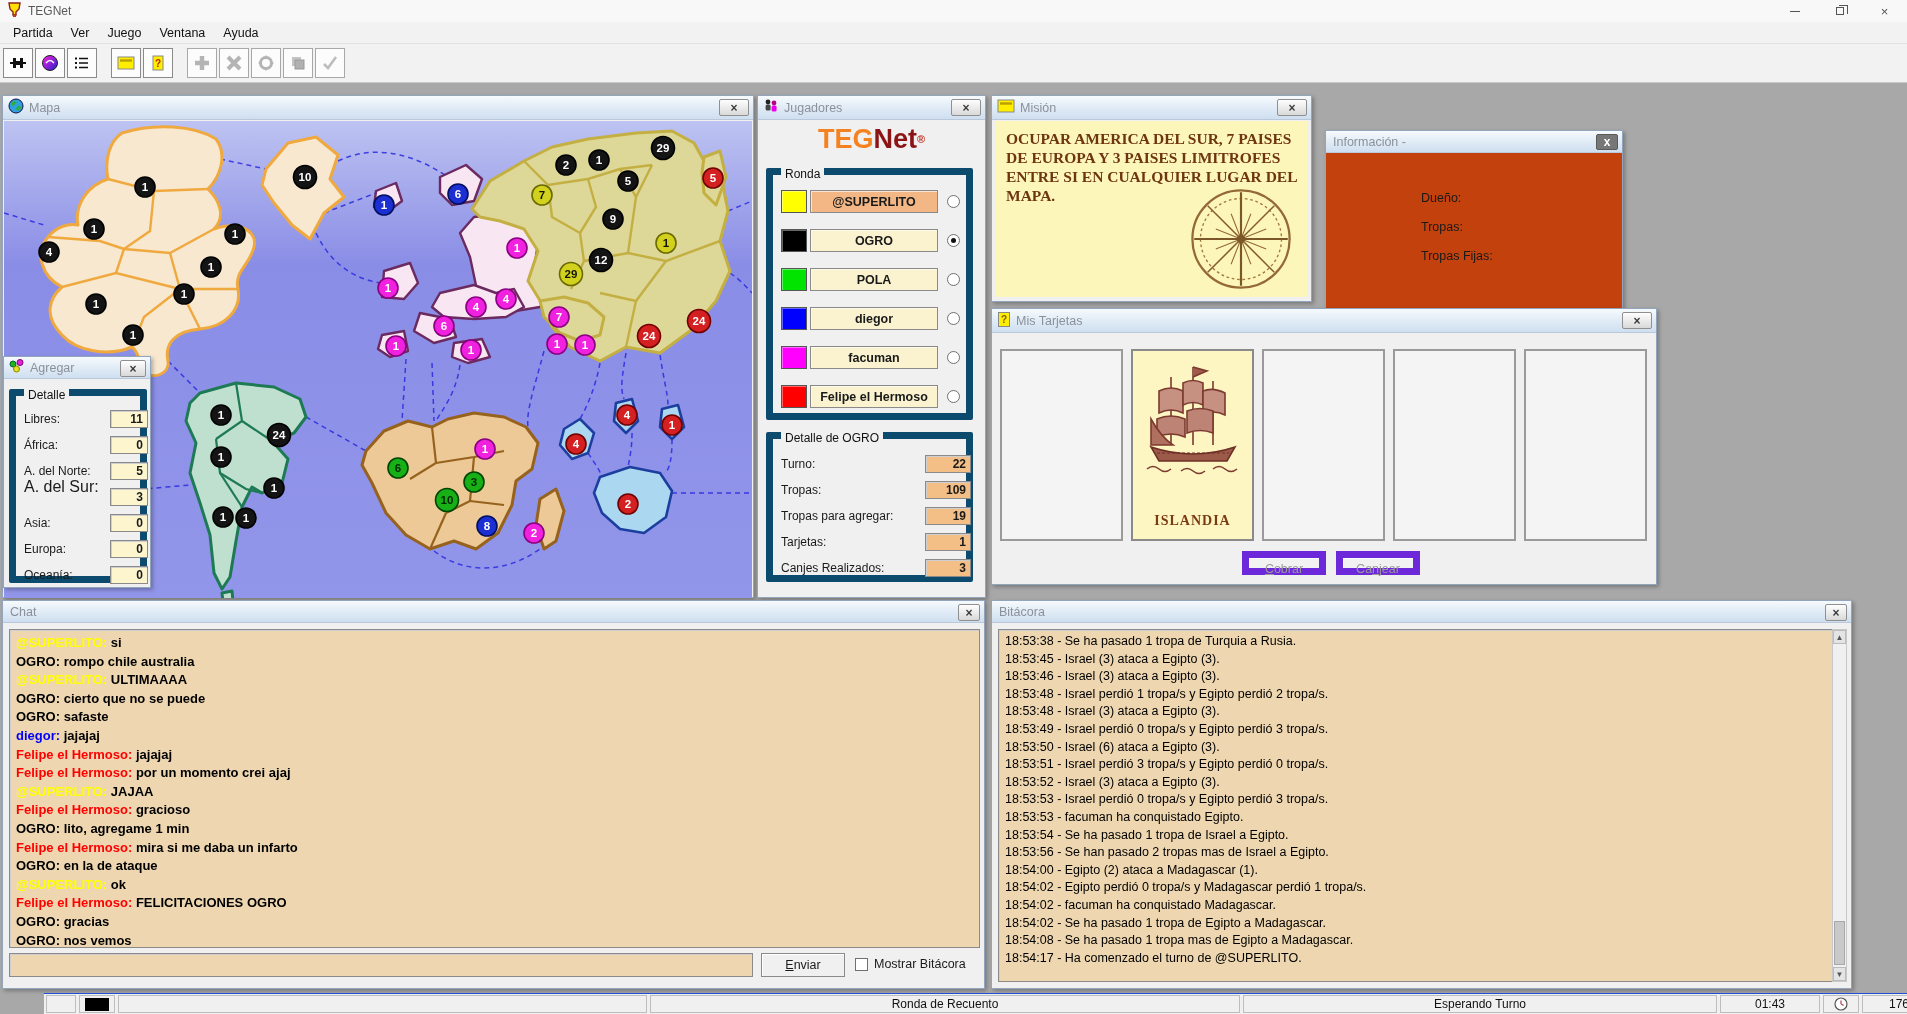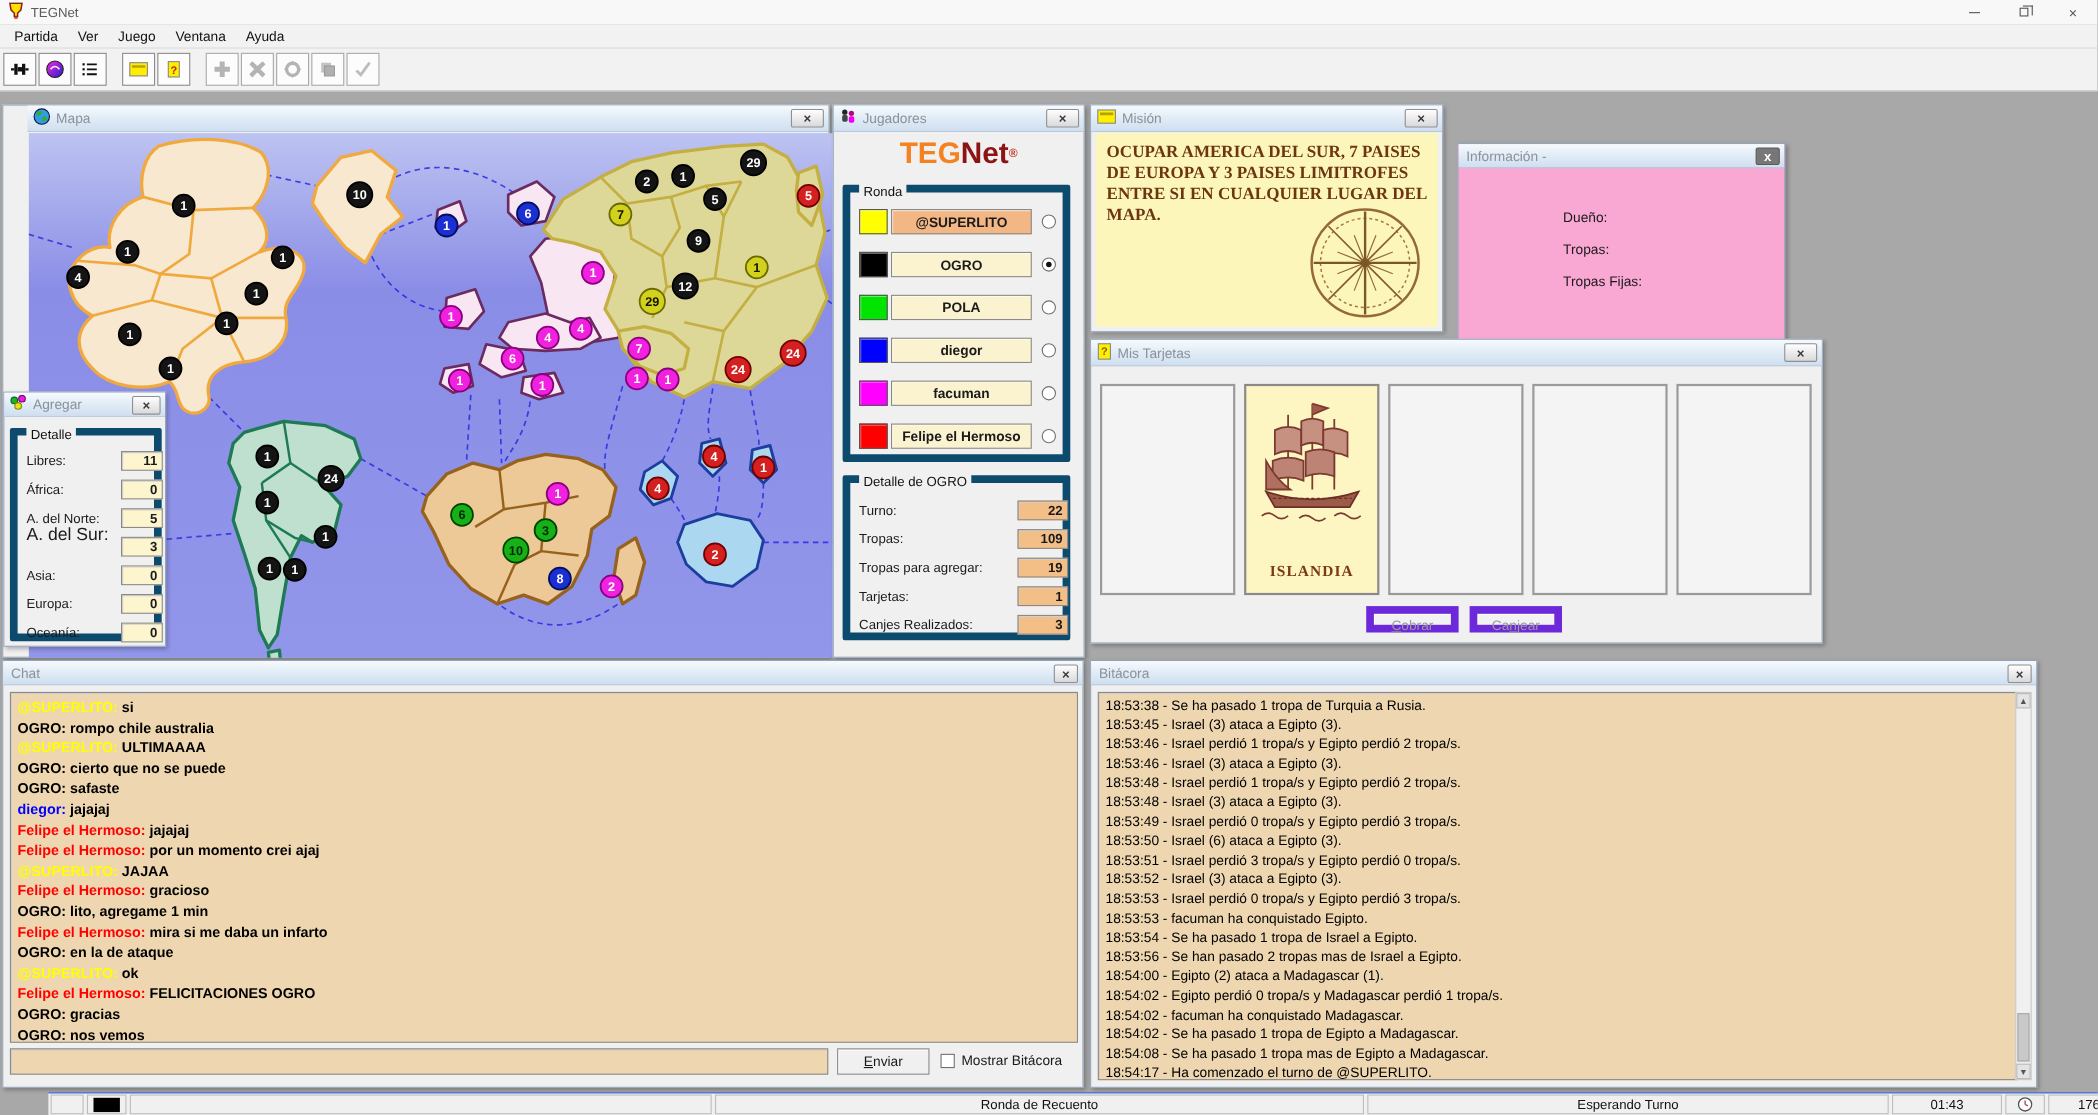--- a/index.html
+++ b/index.html
@@ -184,21 +184,21 @@
           <rect x="6" y="6" width="9" height="9" fill="#b0b0b0" stroke="#999"></rect>
         </svg>
     </div>
     <div class="tool-btn disabled">
       <svg width="18" height="18" viewBox="0 0 18 18">
           <path d="M3 10 L7 14 L15 3" stroke="#bdbdbd" stroke-width="2.6" fill="none"></path>
         </svg>
     </div>
   </div>
 
-  <div class="win" id="win-mapa" style="left:2px; top:95px; width:752px; height:503px;padding-left:22px;">
+  <div class="win" id="win-mapa" style="left:2px; top:95px; width:752px; height:503px;">
     <div class="wtitle">
       <span>
         <svg width="16" height="16" viewBox="0 0 16 16">
             <circle cx="8" cy="8" r="7" fill="#2f9fe0" stroke="#114"></circle>
             <path d="M3 5 Q6 2 9 4 Q7 7 4 8 Z M9 8 Q13 7 13 11 Q10 13 8 12 Z" fill="#2fae3f"></path>
           </svg>
       </span>
       <span class="wtext">Mapa</span>
       <div class="close-btn">×</div>
     </div>
@@ -534,21 +534,21 @@
           <path d="M60 60 L97 23 M60 60 L97 97 M60 60 L23 97 M60 60 L23 23"></path>
         </g>
         <g stroke="#8a5a28" stroke-width="1.2">
           <path d="M60 60 L88 49 M60 60 L71 32 M60 60 L49 32 M60 60 L32 49 M60 60 L32 71 M60 60 L49 88 M60 60 L71 88 M60 60 L88 71"></path>
         </g>
         <circle cx="60" cy="60" r="4.5" fill="#6e451a"></circle>
       </svg>
     </div>
   </div>
 
-  <div class="win" id="win-info" style="left:1325px; top:130px; width:298px; height:187px; background:#f9a8d4;">
+  <div class="win" id="win-info" style="left:1325px; top:130px; width:298px; height:187px; background:#c2410c;">
     <div class="wtitle small">
       <span class="wtext" style="margin-left:2px;">Información -</span>
       <div class="close-btn dark">x</div>
     </div>
     <div id="info-rows">
         <div class="info-row" style="top: 60px;">Dueño:</div>
         <div class="info-row" style="top: 89px;">Tropas:</div>
         <div class="info-row" style="top: 118px;">Tropas Fijas:</div>
       </div>
   </div>
@@ -627,21 +627,20 @@
   </div>
 
   <div class="win" id="win-bitacora" style="left:991px; top:600px; width:861px; height:389px;">
     <div class="wtitle small">
       <span class="wtext" style="margin-left:2px;">Bitácora</span>
       <div class="close-btn" style="width:22px;">×</div>
     </div>
     <div id="bit-lines" class="sunken">
         <div class="bit-line">18:53:38 - Se ha pasado 1 tropa de Turquia a Rusia.</div>
         <div class="bit-line">18:53:45 - Israel (3) ataca a Egipto (3).</div>
-        <div class="bit-line">18:53:46 - Israel perdió 1 tropa/s y Egipto perdió 2 tropa/s.</div>
         <div class="bit-line">18:53:46 - Israel (3) ataca a Egipto (3).</div>
         <div class="bit-line">18:53:48 - Israel perdió 1 tropa/s y Egipto perdió 2 tropa/s.</div>
         <div class="bit-line">18:53:48 - Israel (3) ataca a Egipto (3).</div>
         <div class="bit-line">18:53:49 - Israel perdió 0 tropa/s y Egipto perdió 3 tropa/s.</div>
         <div class="bit-line">18:53:50 - Israel (6) ataca a Egipto (3).</div>
         <div class="bit-line">18:53:51 - Israel perdió 3 tropa/s y Egipto perdió 0 tropa/s.</div>
         <div class="bit-line">18:53:52 - Israel (3) ataca a Egipto (3).</div>
         <div class="bit-line">18:53:53 - Israel perdió 0 tropa/s y Egipto perdió 3 tropa/s.</div>
         <div class="bit-line">18:53:53 - facuman ha conquistado Egipto.</div>
         <div class="bit-line">18:53:54 - Se ha pasado 1 tropa de Israel a Egipto.</div>

